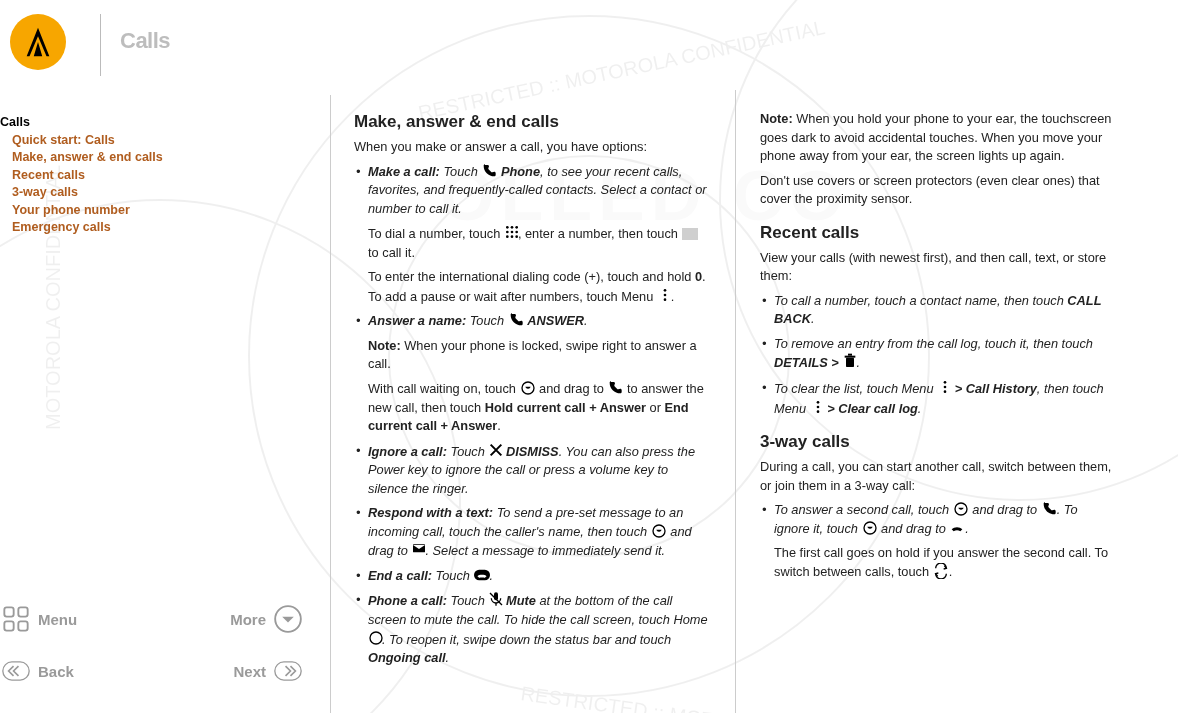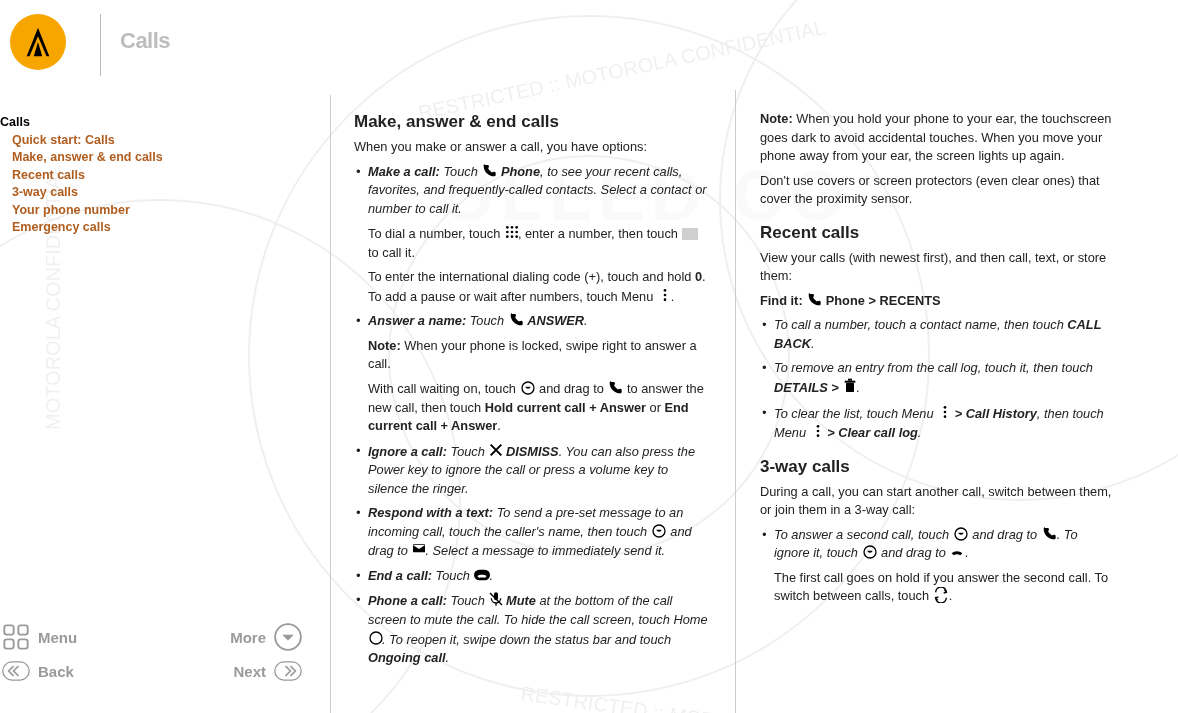--- a/index.html
+++ b/index.html
@@ -61,21 +61,21 @@
   }
   .nav-item.top { color: #000; padding-left: 0; }
   .nav-item.sub { color: #b05d1f; padding-left: 12px; }
   .nav-item.sub.active { color: #b05d1f; }
   .bottom-nav {
     position: absolute;
     left: 2px; bottom: 28px;
     width: 300px;
     z-index: 2;
   }
-  .bottom-row { display: flex; align-items: center; justify-content: space-between; margin-top: 6px; }
+  .bottom-row { display: flex; align-items: center; justify-content: space-between; margin-top: 24px; }
   .bn-left, .bn-right { display: flex; align-items: center; gap: 8px; color: #9a9a9a; font-weight: 700; font-size: 15px; }
   .bn-icon { width: 28px; height: 28px; display: inline-flex; align-items: center; justify-content: center; }
   .bn-icon svg { width: 28px; height: 28px; }
   .content {
     position: absolute;
     top: 90px; left: 330px; right: 0; bottom: 0;
     display: flex;
     gap: 0;
     z-index: 2;
   }
@@ -264,23 +264,20 @@
       </li>
     </ul>
   </div>
 
   <div class="col">
     <p class="sub-p" style="padding-left:0"><span class="b">Note:</span><span> When you hold your phone to your ear, the touchscreen goes dark to avoid accidental touches. When you move your phone away from your ear, the screen lights up again.</span></p>
     <p class="sub-p" style="padding-left:0">Don't use covers or screen protectors (even clear ones) that cover the proximity sensor.</p>
 
     <h2 class="section">Recent calls</h2>
     <p>View your calls (with newest first), and then call, text, or store them:</p>
-    <p><span class="b">Find it:</span> <span class="inline-icon"><svg viewBox="0 0 24 24">
-            <path fill="#000" d="M6 2c-1 0-2 1-2 2 0 9 7 16 16 16 1 0 2-1 2-2v-3c0-1-1-2-2-2l-3 1c-1 0-1 0-2-1l-3-3c-1-1-1-1-1-2l1-3c0-1-1-2-2-2H6z"></path>
-          </svg></span> <span class="b">Phone</span><span class="arrow"> &gt; </span><span class="b">RECENTS</span></p>
 
     <ul class="bullets">
       <li><span>To call a number, touch a contact name, then touch </span><span class="b">CALL BACK</span><span>.</span></li>
       <li><span>To remove an entry from the call log, touch it, then touch </span><span class="b">DETAILS</span><span class="arrow"> &gt; </span><span class="inline-icon sm"><svg viewBox="0 0 24 24" fill="#000">
               <rect x="6" y="7" width="12" height="14" rx="1"></rect>
               <rect x="4" y="4" width="16" height="3"></rect>
               <rect x="9" y="1" width="6" height="3"></rect>
             </svg></span><span>.</span></li>
       <li><span>To clear the list, touch Menu </span><span class="inline-icon sm"><svg viewBox="0 0 24 24" fill="#000">
               <circle cx="12" cy="5" r="2"></circle>

